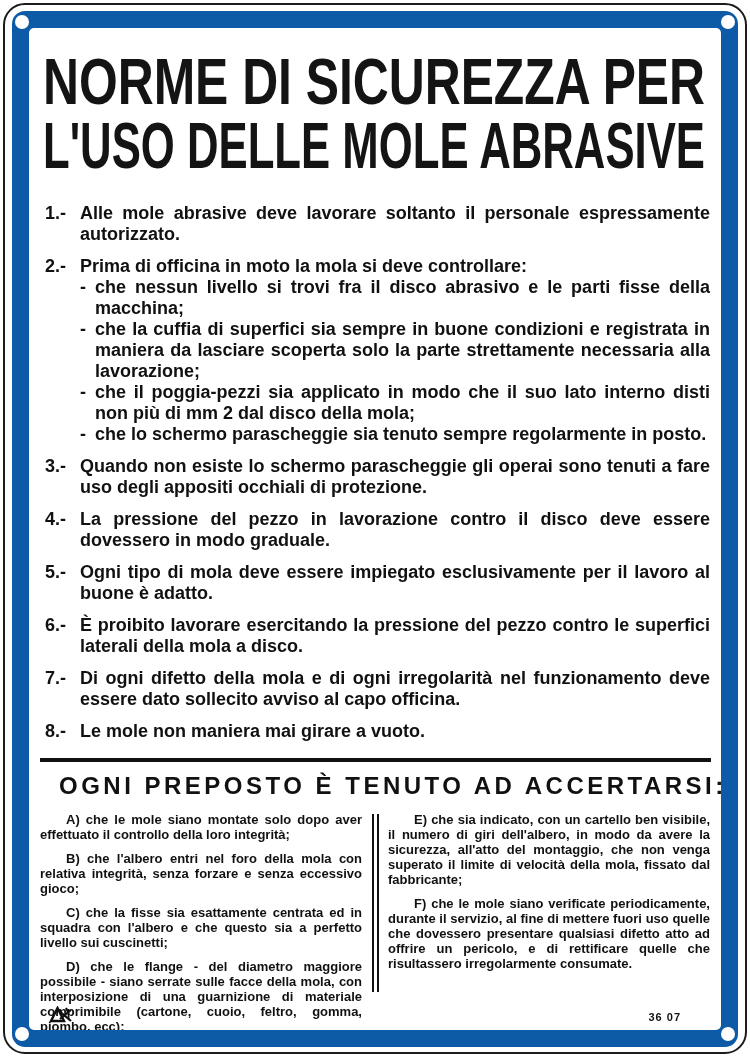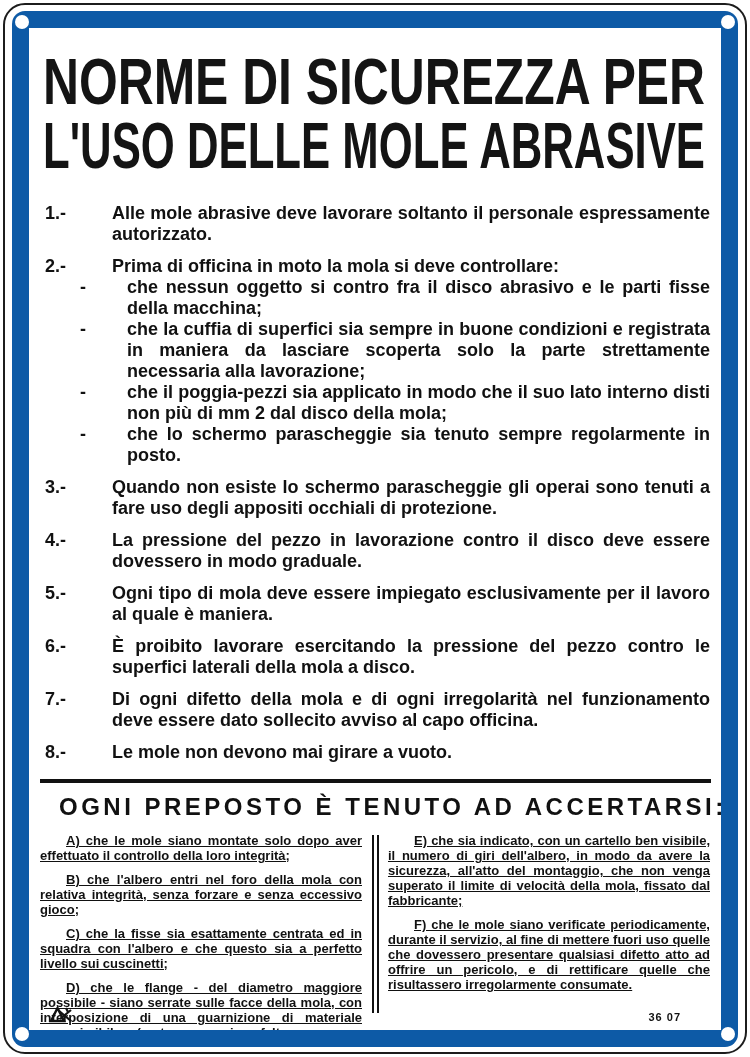--- a/index.html
+++ b/index.html
@@ -17,52 +17,52 @@
   .hole {
     position: absolute; width: 14px; height: 14px; border-radius: 50%; background: #ffffff;
   }
   .hole.tl { left: 15px; top: 15px; }
   .hole.tr { right: 15px; top: 15px; }
   .hole.bl { left: 15px; bottom: 16px; }
   .hole.br { right: 15px; bottom: 16px; }
 
   .content {
     position: absolute; left: 29px; right: 29px; top: 28px; bottom: 27px;
-    background: #ffffff; border-radius: 0; overflow: hidden;
+    background: #ffffff; border-radius: 5px; overflow: hidden;
   }
 
   .title-svg { display: block; margin: 20px 0 0 14px; }
   .title-svg text {
     font-family: "Liberation Sans", sans-serif; font-weight: bold; fill: #141414;
   }
 
   .rules {
     margin: 15px 11px 0 16px;
     font-weight: bold; font-size: 18px; line-height: 21px;
   }
   .rule { display: grid; grid-template-columns: 35px 1fr; margin-bottom: 11px; }
   .rule-num { text-align: left; }
-  .rule-text { text-align: justify; margin-left: 32px; }
+  .rule-text { text-align: justify; }
   .subrules { margin-left: 15px; }
   .subrule { display: grid; grid-template-columns: 15px 1fr; }
   .subrule .rule-text { text-align: justify; }
 
   .hrule {
     margin: 16px 10px 0 11px; height: 4px; background: #111;
   }
   .preposto-heading {
     margin: 10px 0 0 30px;
     font-weight: bold; font-size: 24px; letter-spacing: 3.5px;
     white-space: nowrap;
   }
   .columns {
     margin: 12px 11px 0 11px;
     display: grid; grid-template-columns: 1fr 26px 1fr;
   }
-  .col { font-weight: bold; font-size: 13px; line-height: 15px; text-decoration: underline; }
+  .col { font-weight: bold; font-size: 13px; line-height: 15px; }
   .col p { text-align: justify; text-indent: 26px; margin-bottom: 9px; }
   .col-divider {
     justify-self: center; width: 7px; height: 178px; margin-top: 2px;
     border-left: 2px solid #111; border-right: 2px solid #111;
   }
 
   .footer-row {
     position: absolute; left: 20px; right: 40px; bottom: 7px;
     display: flex; justify-content: space-between; align-items: flex-end;
   }
@@ -93,21 +93,21 @@
       <span class="rule-text">Alle mole abrasive deve lavorare soltanto il personale espressamente autorizzato.</span>
     </div>
 
     <div class="rule">
       <span class="rule-num">2.-</span>
       <span>
         <span class="rule-text">Prima di officina in moto la mola si deve controllare:</span>
         <span class="subrules">
           <span class="subrule">
             <span>-</span>
-            <span class="rule-text">che nessun oggetto si contro fra il disco abrasivo e le parti fisse della macchina;</span>
+            <span class="rule-text">che nessun livello si trovi fra il disco abrasivo e le parti fisse della macchina;</span>
           </span>
           <span class="subrule">
             <span>-</span>
             <span class="rule-text">che la cuffia di superfici sia sempre in buone condizioni e registrata in maniera da lasciare scoperta solo la parte strettamente necessaria alla lavorazione;</span>
           </span>
           <span class="subrule">
             <span>-</span>
             <span class="rule-text">che il poggia-pezzi sia applicato in modo che il suo lato interno disti non più di mm 2 dal disco della mola;</span>
           </span>
           <span class="subrule">
@@ -123,36 +123,36 @@
       <span class="rule-text">Quando non esiste lo schermo parascheggie gli operai sono tenuti a fare uso degli appositi occhiali di protezione.</span>
     </div>
 
     <div class="rule">
       <span class="rule-num">4.-</span>
       <span class="rule-text">La pressione del pezzo in lavorazione contro il disco deve essere dovessero in modo graduale.</span>
     </div>
 
     <div class="rule">
       <span class="rule-num">5.-</span>
-      <span class="rule-text">Ogni tipo di mola deve essere impiegato esclusivamente per il lavoro al quale è maniera.</span>
+      <span class="rule-text">Ogni tipo di mola deve essere impiegato esclusivamente per il lavoro al buone è adatto.</span>
     </div>
 
     <div class="rule">
       <span class="rule-num">6.-</span>
       <span class="rule-text">È proibito lavorare esercitando la pressione del pezzo contro le superfici laterali della mola a disco.</span>
     </div>
 
     <div class="rule">
       <span class="rule-num">7.-</span>
       <span class="rule-text">Di ogni difetto della mola e di ogni irregolarità nel funzionamento deve essere dato sollecito avviso al capo officina.</span>
     </div>
 
     <div class="rule">
       <span class="rule-num">8.-</span>
-      <span class="rule-text">Le mole non devono mai girare a vuoto.</span>
+      <span class="rule-text">Le mole non maniera mai girare a vuoto.</span>
     </div>
 
   </div>
 
   <div class="hrule"></div>
 
   <div class="preposto-heading">OGNI PREPOSTO È TENUTO AD ACCERTARSI:</div>
 
   <div class="columns">
     <div class="col">

